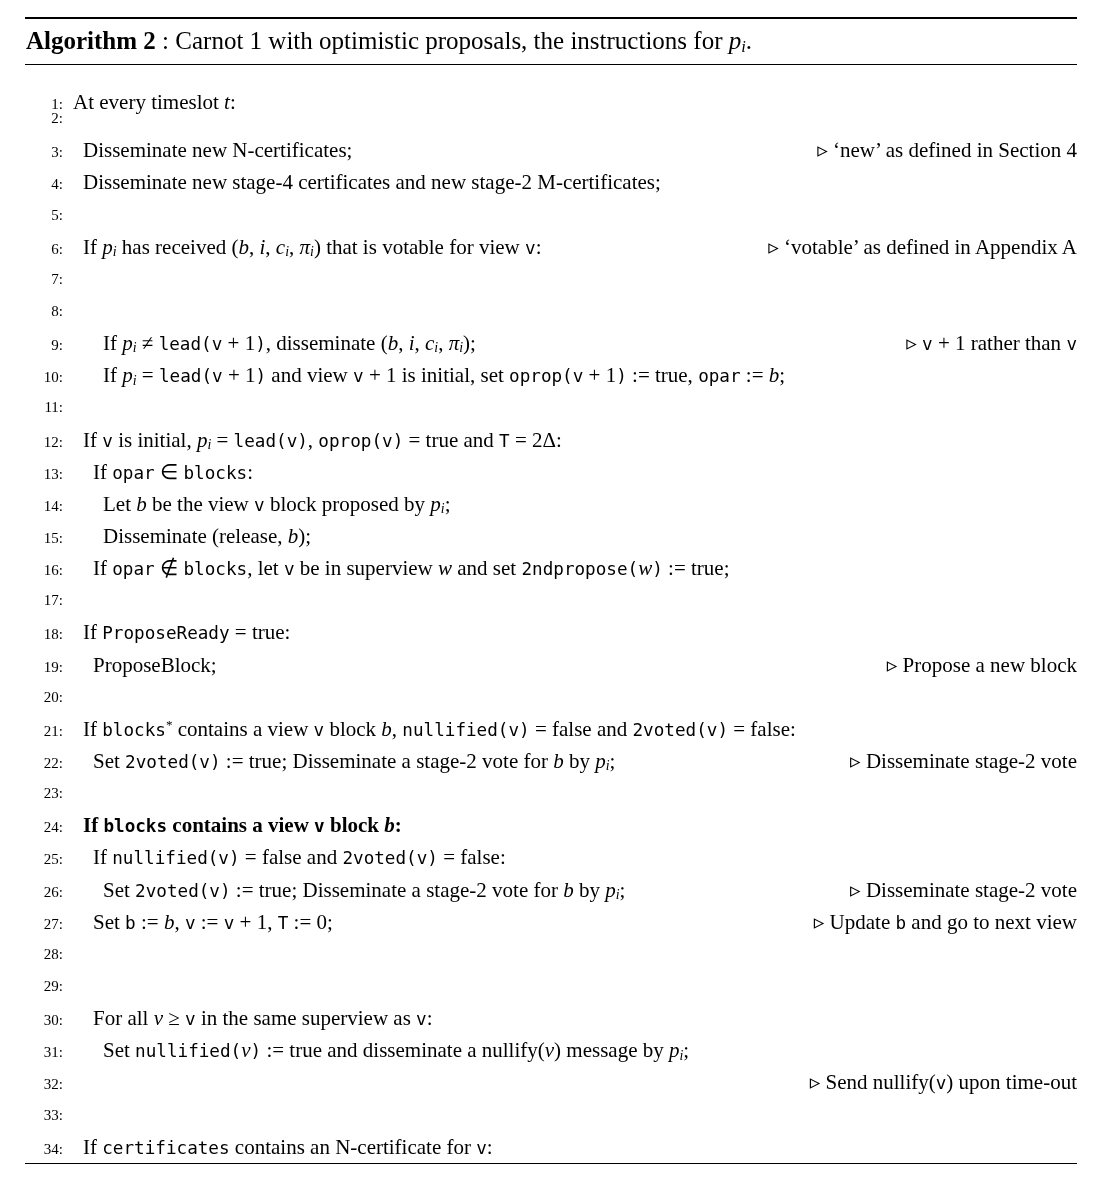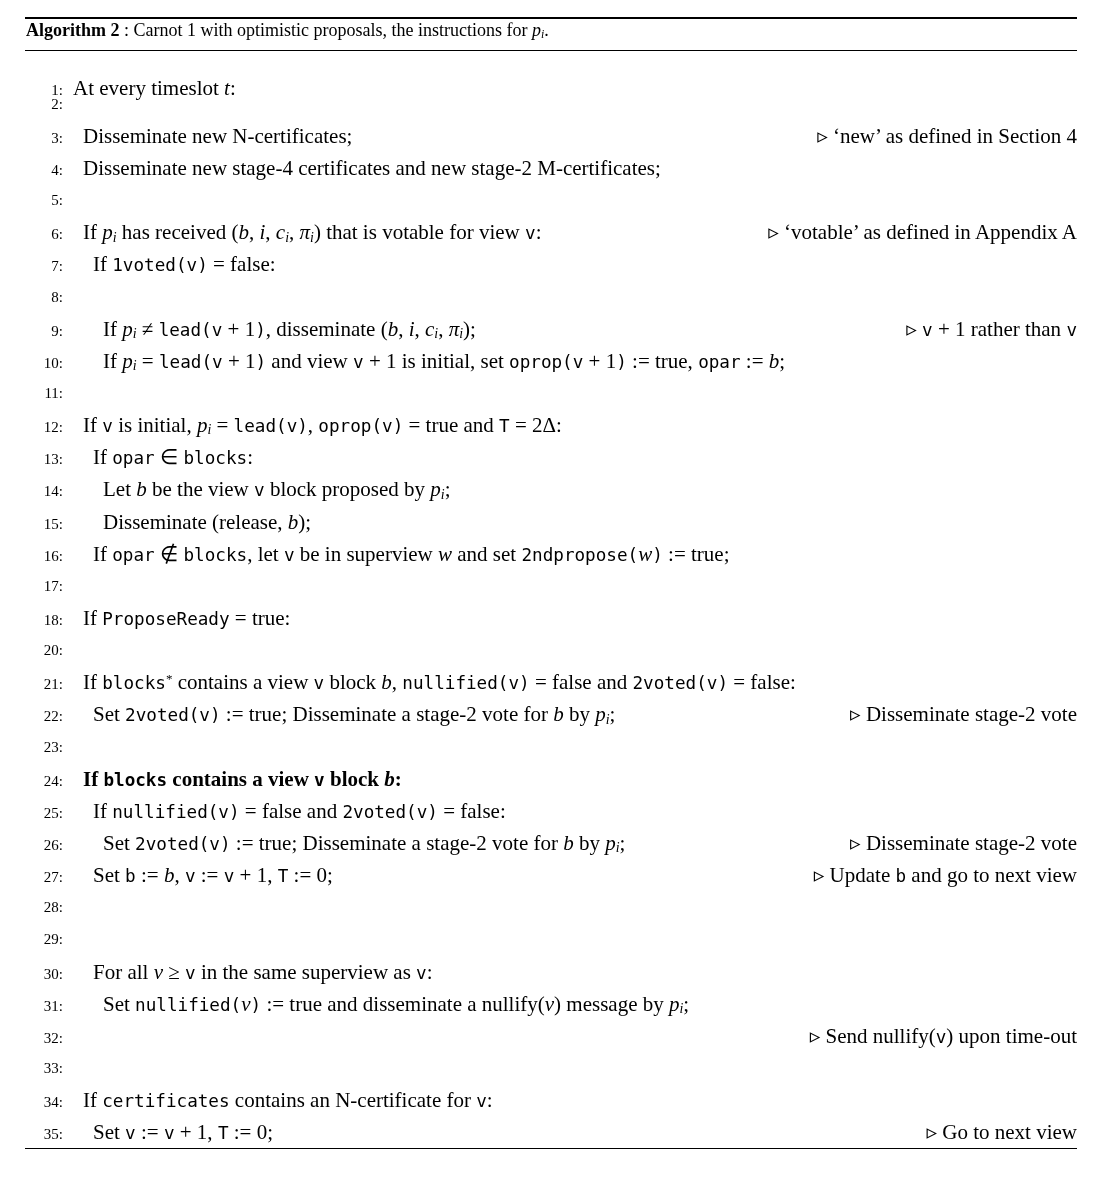--- a/index.html
+++ b/index.html
@@ -8,22 +8,22 @@
     background:#ffffff; color:#000000;
     font-family:"Liberation Serif", serif;
     overflow:hidden;
   }
   .page { padding:0 25px; }
   .rule { border:0; }
   .rule-top { border-top:2.8px solid #000; margin-top:17px; }
   .rule-mid { border-top:1.4px solid #000; }
   .rule-bottom { border-top:1.6px solid #000; }
   .caption {
-    font-size:18px; line-height:1.2;
-    padding:1px 1px 8px 1px;
+    font-size:25px; line-height:1.2;
+    padding:7px 1px 8px 1px;
     white-space:pre;
   }
   .algo-body { padding-top:5px; }
   .line {
     display:flex;
     height:32.15px; line-height:32.15px;
     font-size:21px;
     align-items:baseline;
   }
   .lineno {
@@ -70,21 +70,20 @@
         <span class="lineno">5:</span>
         <span class="code" style="padding-left: 10px;"></span>
       </div>
       <div class="line">
         <span class="lineno">6:</span>
         <span class="code" style="padding-left: 20px;"><span class="seg-r">If </span><span class="seg-i">p</span><span class="seg-sub">i</span><span class="seg-r"> has received (</span><span class="seg-i">b</span><span class="seg-r">, </span><span class="seg-i">i</span><span class="seg-r">, </span><span class="seg-i">c</span><span class="seg-sub">i</span><span class="seg-r">, </span><span class="seg-i">π</span><span class="seg-sub">i</span><span class="seg-r">) that is votable for view </span><span class="seg-t">v</span><span class="seg-r">:</span></span>
         <span class="comment"><span class="seg-r">▹ ‘votable’ as defined in Appendix A</span></span>
       </div>
       <div class="line">
         <span class="lineno">7:</span>
-        <span class="code" style="padding-left: 30px;"><span class="seg-r">If </span><span class="seg-t">1voted(v)</span><span class="seg-r"> = false:</span></span>
       </div>
       <div class="line">
         <span class="lineno">8:</span>
       </div>
       <div class="line">
         <span class="lineno">9:</span>
         <span class="code" style="padding-left: 40px;"><span class="seg-r">If </span><span class="seg-i">p</span><span class="seg-sub">i</span><span class="seg-r"> ≠ </span><span class="seg-t">lead(v</span><span class="seg-r"> + 1</span><span class="seg-t">)</span><span class="seg-r">, disseminate (</span><span class="seg-i">b</span><span class="seg-r">, </span><span class="seg-i">i</span><span class="seg-r">, </span><span class="seg-i">c</span><span class="seg-sub">i</span><span class="seg-r">, </span><span class="seg-i">π</span><span class="seg-sub">i</span><span class="seg-r">);</span></span>
         <span class="comment"><span class="seg-r">▹ </span><span class="seg-t">v</span><span class="seg-r"> + 1 rather than </span><span class="seg-t">v</span></span>
       </div>
       <div class="line">
@@ -115,20 +114,25 @@
         <span class="lineno">16:</span>
         <span class="code" style="padding-left: 30px;"><span class="seg-r">If </span><span class="seg-t">opar</span><span class="seg-r"> ∉ </span><span class="seg-t">blocks</span><span class="seg-r">, let </span><span class="seg-t">v</span><span class="seg-r"> be in superview </span><span class="seg-i">w</span><span class="seg-r"> and set </span><span class="seg-t">2ndpropose(</span><span class="seg-i">w</span><span class="seg-t">)</span><span class="seg-r"> := true;</span></span>
       </div>
       <div class="line">
         <span class="lineno">17:</span>
         <span class="code" style="padding-left: 10px;"></span>
       </div>
       <div class="line">
         <span class="lineno">18:</span>
         <span class="code" style="padding-left: 20px;"><span class="seg-r">If </span><span class="seg-t">ProposeReady</span><span class="seg-r"> = true:</span></span>
+      </div>
+      <div class="line">
+        <span class="lineno">19:</span>
+        <span class="code" style="padding-left: 30px;"><span class="seg-r">ProposeBlock;</span></span>
+        <span class="comment"><span class="seg-r">▹ Propose a new block</span></span>
       </div>
       <div class="line">
         <span class="lineno">20:</span>
         <span class="code" style="padding-left: 10px;"></span>
       </div>
       <div class="line">
         <span class="lineno">21:</span>
         <span class="code" style="padding-left: 20px;"><span class="seg-r">If </span><span class="seg-t">blocks</span><span class="seg-sup">*</span><span class="seg-r"> contains a view </span><span class="seg-t">v</span><span class="seg-r"> block </span><span class="seg-i">b</span><span class="seg-r">, </span><span class="seg-t">nullified(v)</span><span class="seg-r"> = false and </span><span class="seg-t">2voted(v)</span><span class="seg-r"> = false:</span></span>
       </div>
       <div class="line">
@@ -179,20 +183,15 @@
         <span class="comment"><span class="seg-r">▹ Send nullify(</span><span class="seg-t">v</span><span class="seg-r">) upon time-out</span></span>
       </div>
       <div class="line">
         <span class="lineno">33:</span>
         <span class="code" style="padding-left: 10px;"></span>
       </div>
       <div class="line">
         <span class="lineno">34:</span>
         <span class="code" style="padding-left: 20px;"><span class="seg-r">If </span><span class="seg-t">certificates</span><span class="seg-r"> contains an N-certificate for </span><span class="seg-t">v</span><span class="seg-r">:</span></span>
       </div>
-      <div class="line">
-        <span class="lineno">35:</span>
-        <span class="code" style="padding-left: 30px;"><span class="seg-r">Set </span><span class="seg-t">v</span><span class="seg-r"> := </span><span class="seg-t">v</span><span class="seg-r"> + 1, </span><span class="seg-t">T</span><span class="seg-r"> := 0;</span></span>
-        <span class="comment"><span class="seg-r">▹ Go to next view</span></span>
-      </div>
     </div>
   <div class="rule rule-bottom"></div>
 </div>
 
 </body></html>

